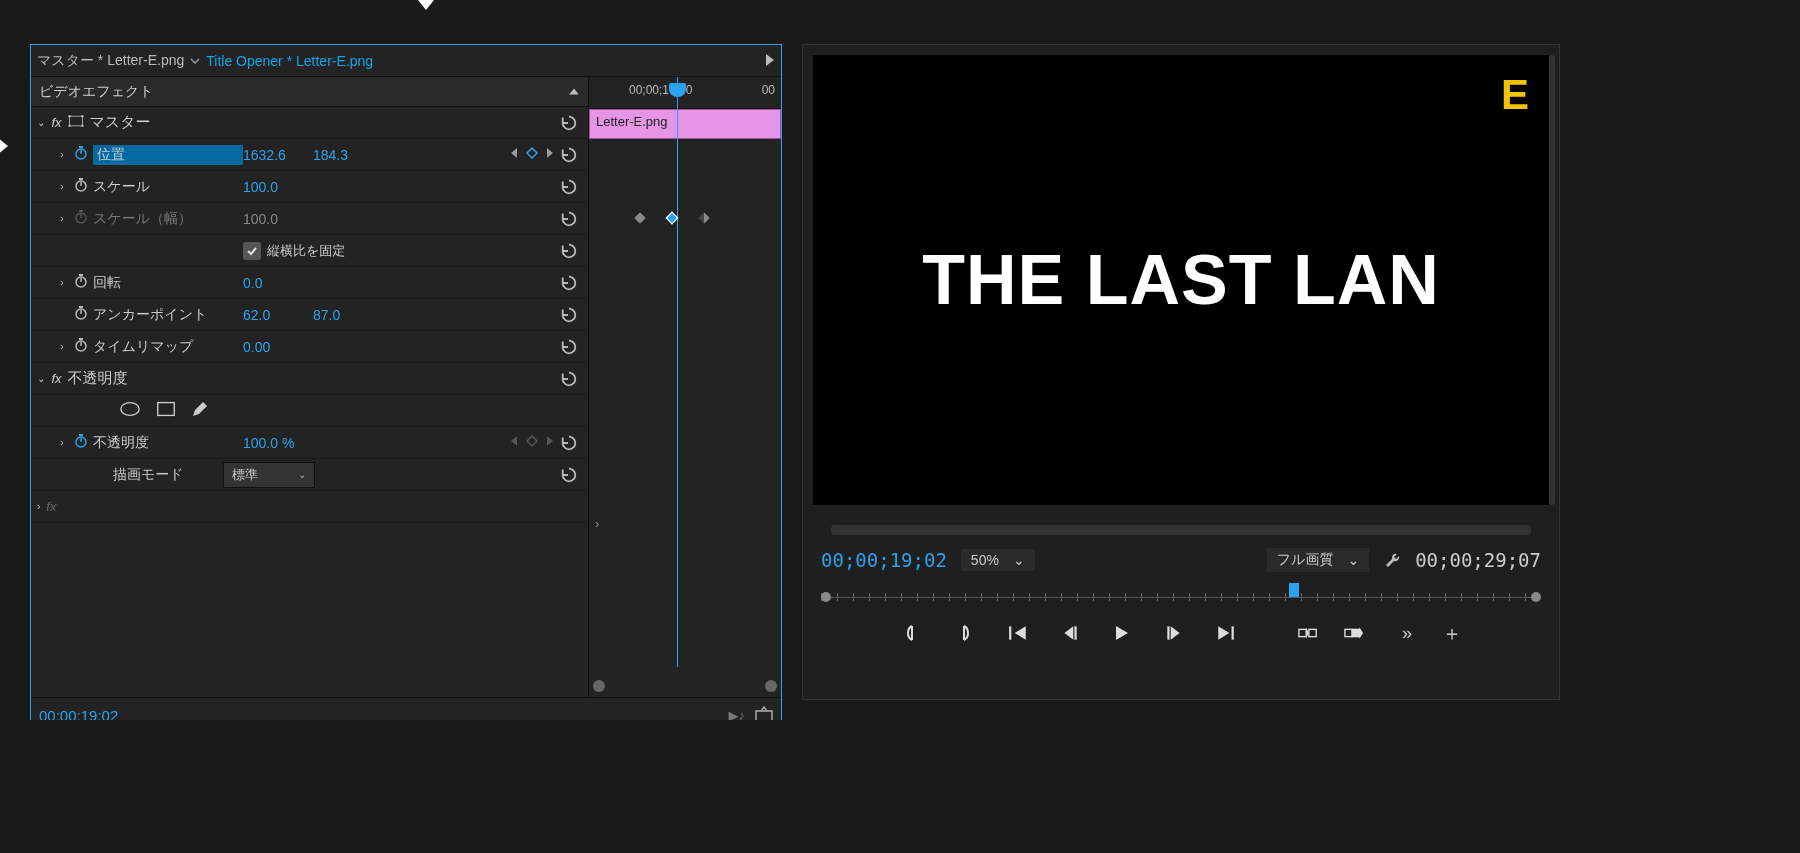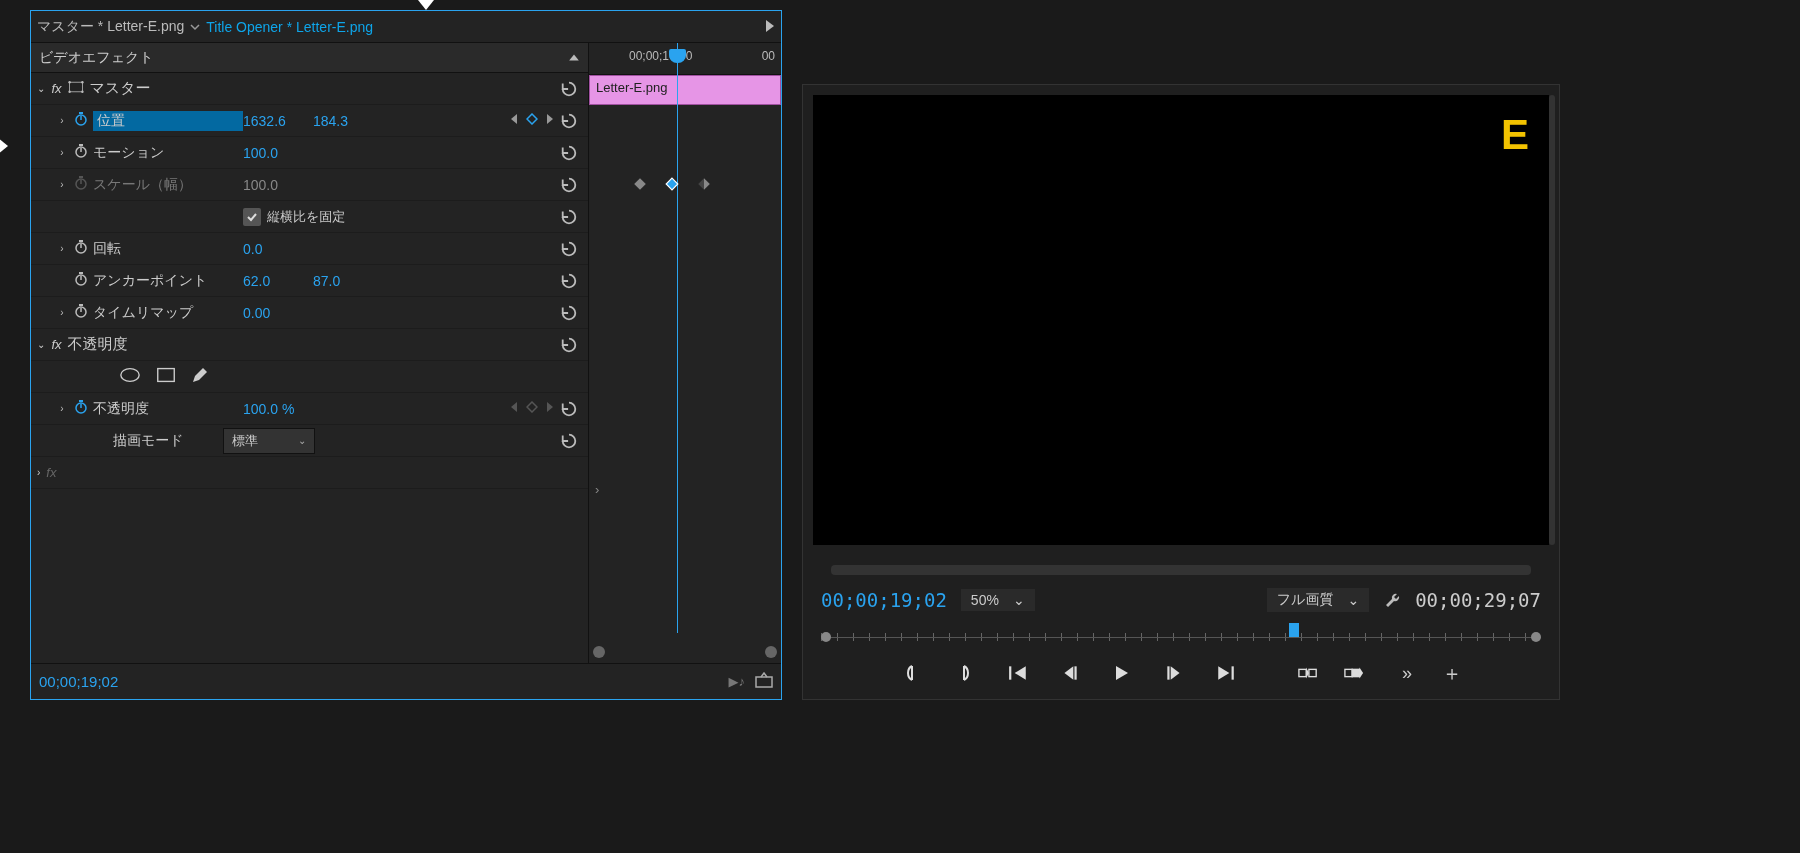--- a/index.html
+++ b/index.html
@@ -1,17 +1,17 @@
 <!DOCTYPE html>
 <html><head>
 <meta charset="utf-8">
 <style>
   * { box-sizing: border-box; margin: 0; padding: 0; font-family: "Hiragino Kaku Gothic Pro", "Meiryo", sans-serif; }
   body { background: #1a1a1a; color: #ccc; font-size: 13px; overflow: hidden; }
-  .app { display: flex; width: 1570px; height: 720px; gap: 20px; padding: 44px 20px 20px 20px; margin-left:10px;align-items:flex-end;}
+  .app { display: flex; width: 1570px; height: 720px; gap: 20px; padding: 44px 20px 20px 20px; margin-left:10px;}
 
   
   .effect-panel { width: 752px; height: 690px; background: #232323; border: 1px solid #2aa3ef; display: flex; flex-direction: column; position: relative; }
   .ep-header { display: flex; align-items: center; height: 32px; padding: 0 6px; border-bottom: 1px solid #111; font-size: 14px; gap: 6px;}
   .ep-header .master { color: #bbb; }
   .ep-header .seq { color: #0ea5e9; }
   .ep-header .chev { color: #999; }
   .ep-header .spacer { flex: 1; }
   .ep-header .play-small svg { width: 10px; height: 12px; fill: #bbb; }
 
@@ -204,21 +204,21 @@
           <div class="indent2">
             <span class="chev-r">›</span>
             <span class="stopwatch">
               <svg viewBox="0 0 16 16">
                   <circle cx="8" cy="9" r="5" fill="none" stroke="#bbb" stroke-width="1.5"></circle>
                   <rect x="6" y="1" width="4" height="2" fill="#bbb"></rect>
                   <line x1="8" y1="9" x2="8" y2="5" stroke="#bbb" stroke-width="1.5"></line>
                 </svg>
             </span>
           </div>
-          <span class="plabel">モーション</span>
+          <span class="plabel">スケール</span>
           <span class="val">100.0</span>
           <span class="fill"></span>
           <span class="reset">
               <svg viewBox="0 0 20 20">
                 <path d="M10 3 A7 7 0 1 1 3 10" fill="none" stroke="#bbb" stroke-width="2"></path>
                 <path d="M3 4 L3 10 L9 10" fill="none" stroke="#bbb" stroke-width="2"></path>
               </svg>
             </span>
         </div>
 
@@ -447,20 +447,21 @@
             <rect x="1" y="5" width="16" height="10" fill="none" stroke="#aaa" stroke-width="1.5"></rect>
             <path d="M6 5 L9 1 L12 5" fill="none" stroke="#aaa" stroke-width="1.5"></path>
           </svg></span>
     </div>
   </div>
 
   <div class="monitor-panel">
     <div class="vscroll"></div>
     <div class="monitor-view">
       <span class="letter-e">E</span>
+      <span class="title-text">THE LAST LAN</span>
     </div>
     <div class="monitor-scrub"></div>
     <div class="monitor-info">
       <span class="tc">00;00;19;02</span>
       <span class="dd">
         <span>50%</span>
         <span>⌄</span>
       </span>
       <span class="spacer"></span>
       <span class="dd">

